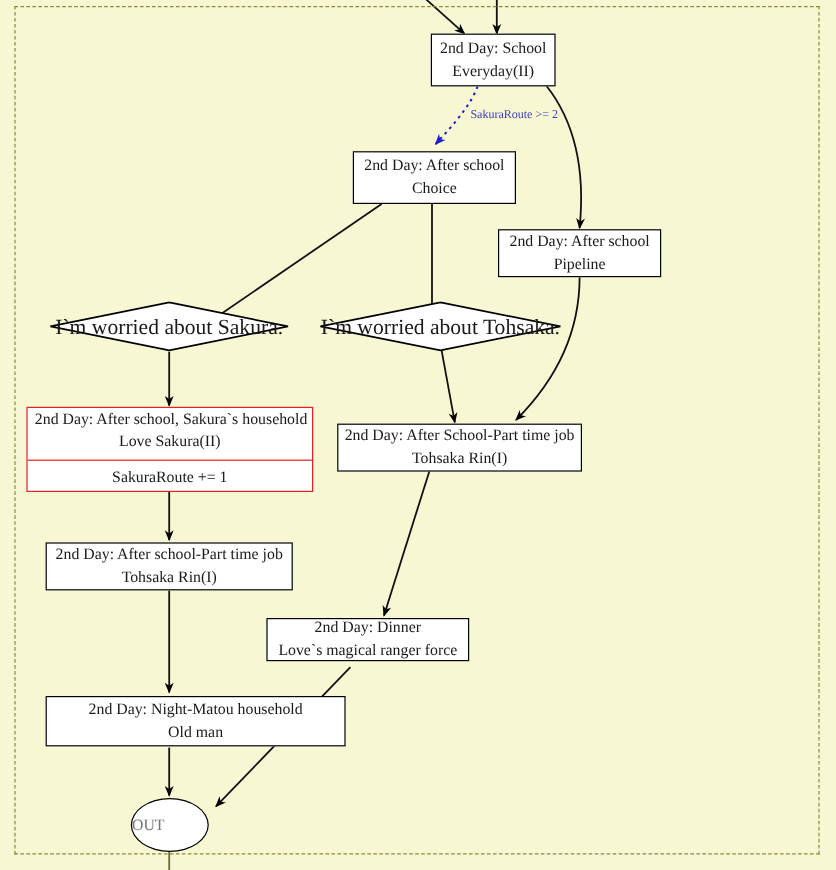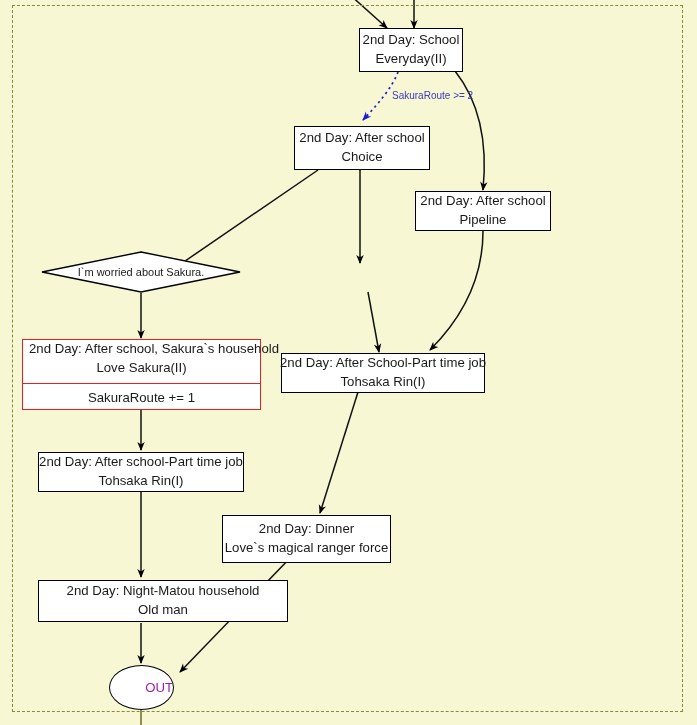--- a/index.html
+++ b/index.html
@@ -6,21 +6,21 @@
     margin: 0;
     padding: 0;
     background: #ffffff;
   }
   #canvas {
     position: relative;
     width: 697px;
     height: 725px;
     background: #f7f7d4;
     overflow: hidden;
-    font-family: Liberation Sans, sans-serif;
+    font-family: Liberation Serif, serif;
   }
   #svg-layer {
     position: absolute;
     left: 0; top: 0;
     width: 697px;
     height: 725px;
   }
   .node {
     position: absolute;
     box-sizing: border-box;
@@ -59,36 +59,36 @@
   }
   .diamond-wrap svg { display: block; }
   .diamond-label {
     position: absolute;
     left: 0; top: 0;
     width: 100%;
     height: 100%;
     display: flex;
     align-items: center;
     justify-content: center;
-    font-size: 11px;
+    font-size: 18px;
     color: #1a1a1a;
     white-space: nowrap;
     pointer-events: none;
   }
   .oval {
     position: absolute;
     box-sizing: border-box;
     background: #ffffff;
     border: 1.4px solid #000000;
     border-radius: 50%;
     display: flex;
     align-items: center;
-    justify-content: flex-end;
+    justify-content: flex-start;
     font-size: 13.2px;
-    color: #a21caf;
+    color: #737373;
     z-index: 3;
   }
   .edge-label {
     position: absolute;
     font-size: 10px;
     color: #3b3bbb;
     white-space: nowrap;
     z-index: 4;
   }
   .frame {
@@ -163,41 +163,47 @@
     <span class="ln">Pipeline</span>
   </div>
 
   <div class="diamond-wrap" style="left:41px; top:251px; width:200px; height:42px;">
     <svg width="200" height="42" viewBox="0 0 200 42" xmlns="http://www.w3.org/2000/svg">
       <polygon points="100,1 199,21 100,41 1,21" fill="#ffffff" stroke="#000000" stroke-width="1.4"></polygon>
     </svg>
     <span class="diamond-label">I`m worried about Sakura.</span>
   </div>
 
+  <div class="diamond-wrap" style="left:266px; top:251px; width:202px; height:42px;">
+    <svg width="202" height="42" viewBox="0 0 202 42" xmlns="http://www.w3.org/2000/svg">
+      <polygon points="101,1 201,21 101,41 1,21" fill="#ffffff" stroke="#000000" stroke-width="1.4"></polygon>
+    </svg>
+    <span class="diamond-label">I`m worried about Tohsaka.</span>
+  </div>
 
   <div class="node red" style="left:22px; top:339px; width:239px; height:71px;">
     <div class="sect-main">
       <span class="ln">2nd Day: After school, Sakura`s household</span>
       <span class="ln">Love Sakura(II)</span>
     </div>
     <div class="sect-div"></div>
     <div class="sect-action">SakuraRoute += 1</div>
   </div>
 
   <div class="node" style="left:281px; top:353px; width:204px; height:40px;">
     <span class="ln">2nd Day: After School-Part time job</span>
     <span class="ln">Tohsaka Rin(I)</span>
   </div>
 
   <div class="node" style="left:38px; top:452px; width:206px; height:40px;">
     <span class="ln">2nd Day: After school-Part time job</span>
     <span class="ln">Tohsaka Rin(I)</span>
   </div>
 
-  <div class="node" style="left:222px; top:515px; width:169px; height:48px;">
+  <div class="node" style="left:222px; top:515px; width:169px; height:36px;">
     <span class="ln">2nd Day: Dinner</span>
     <span class="ln">Love`s magical ranger force</span>
   </div>
 
   <div class="node" style="left:38px; top:580px; width:250px; height:42px;">
     <span class="ln">2nd Day: Night-Matou household</span>
     <span class="ln">Old man</span>
   </div>
 
   <div class="oval" style="left:109px; top:665px; width:65px; height:45px;">

